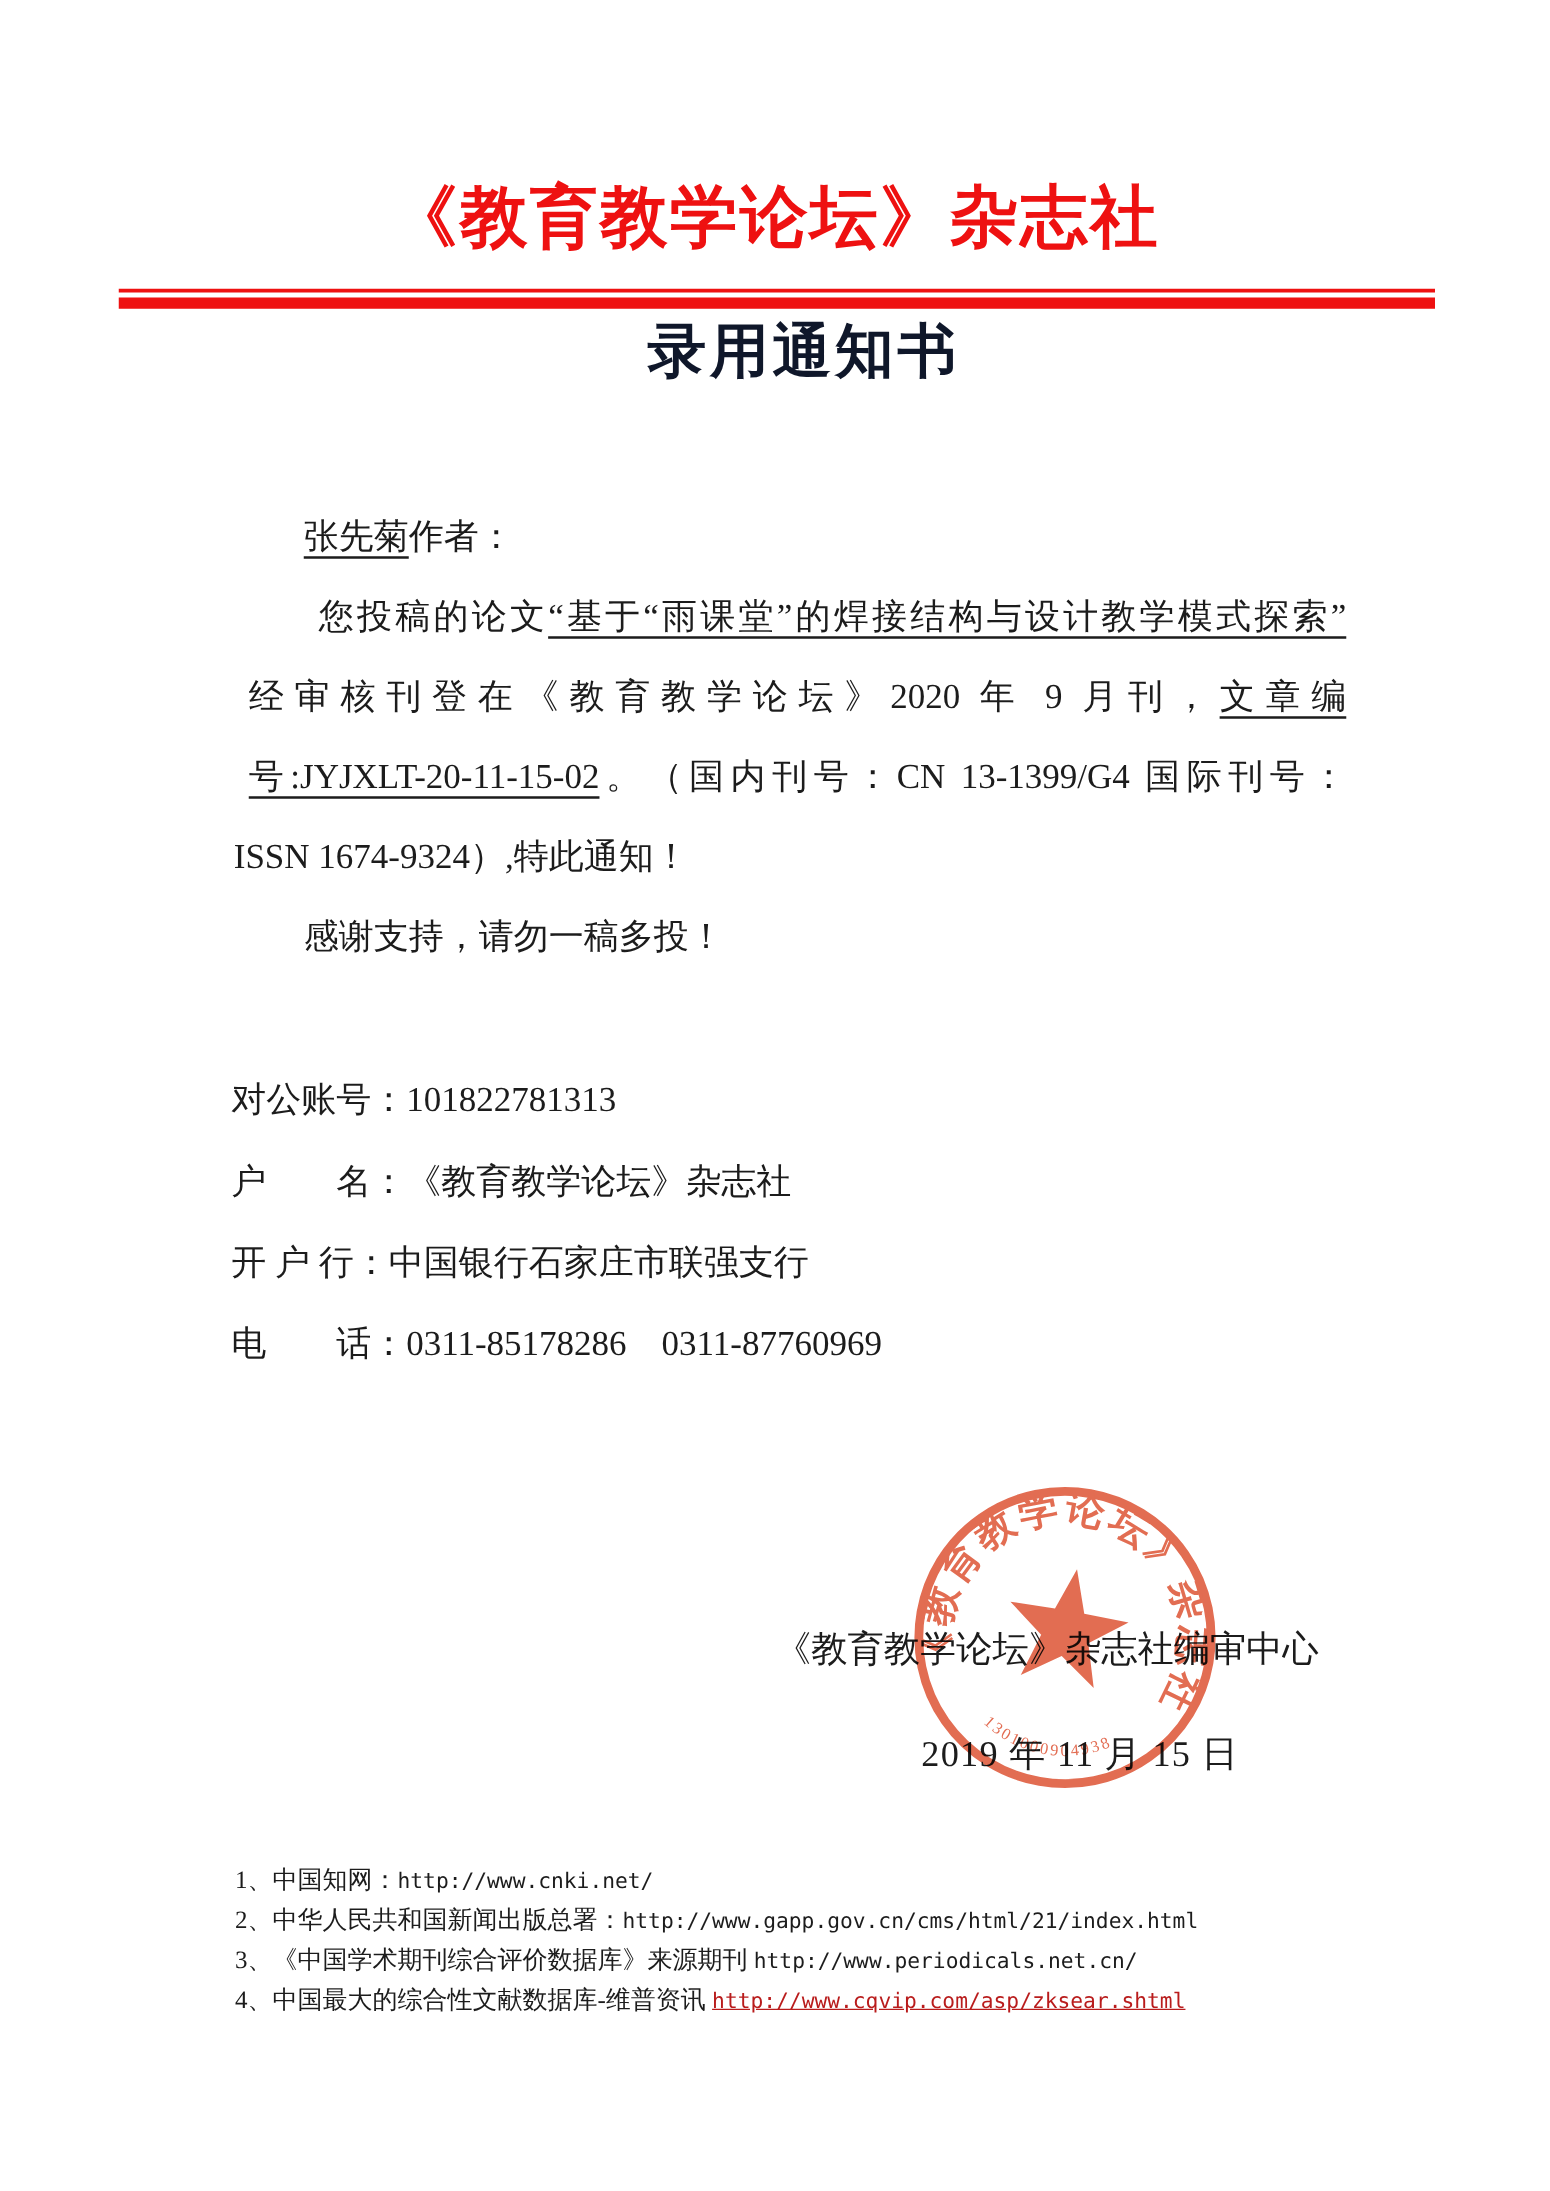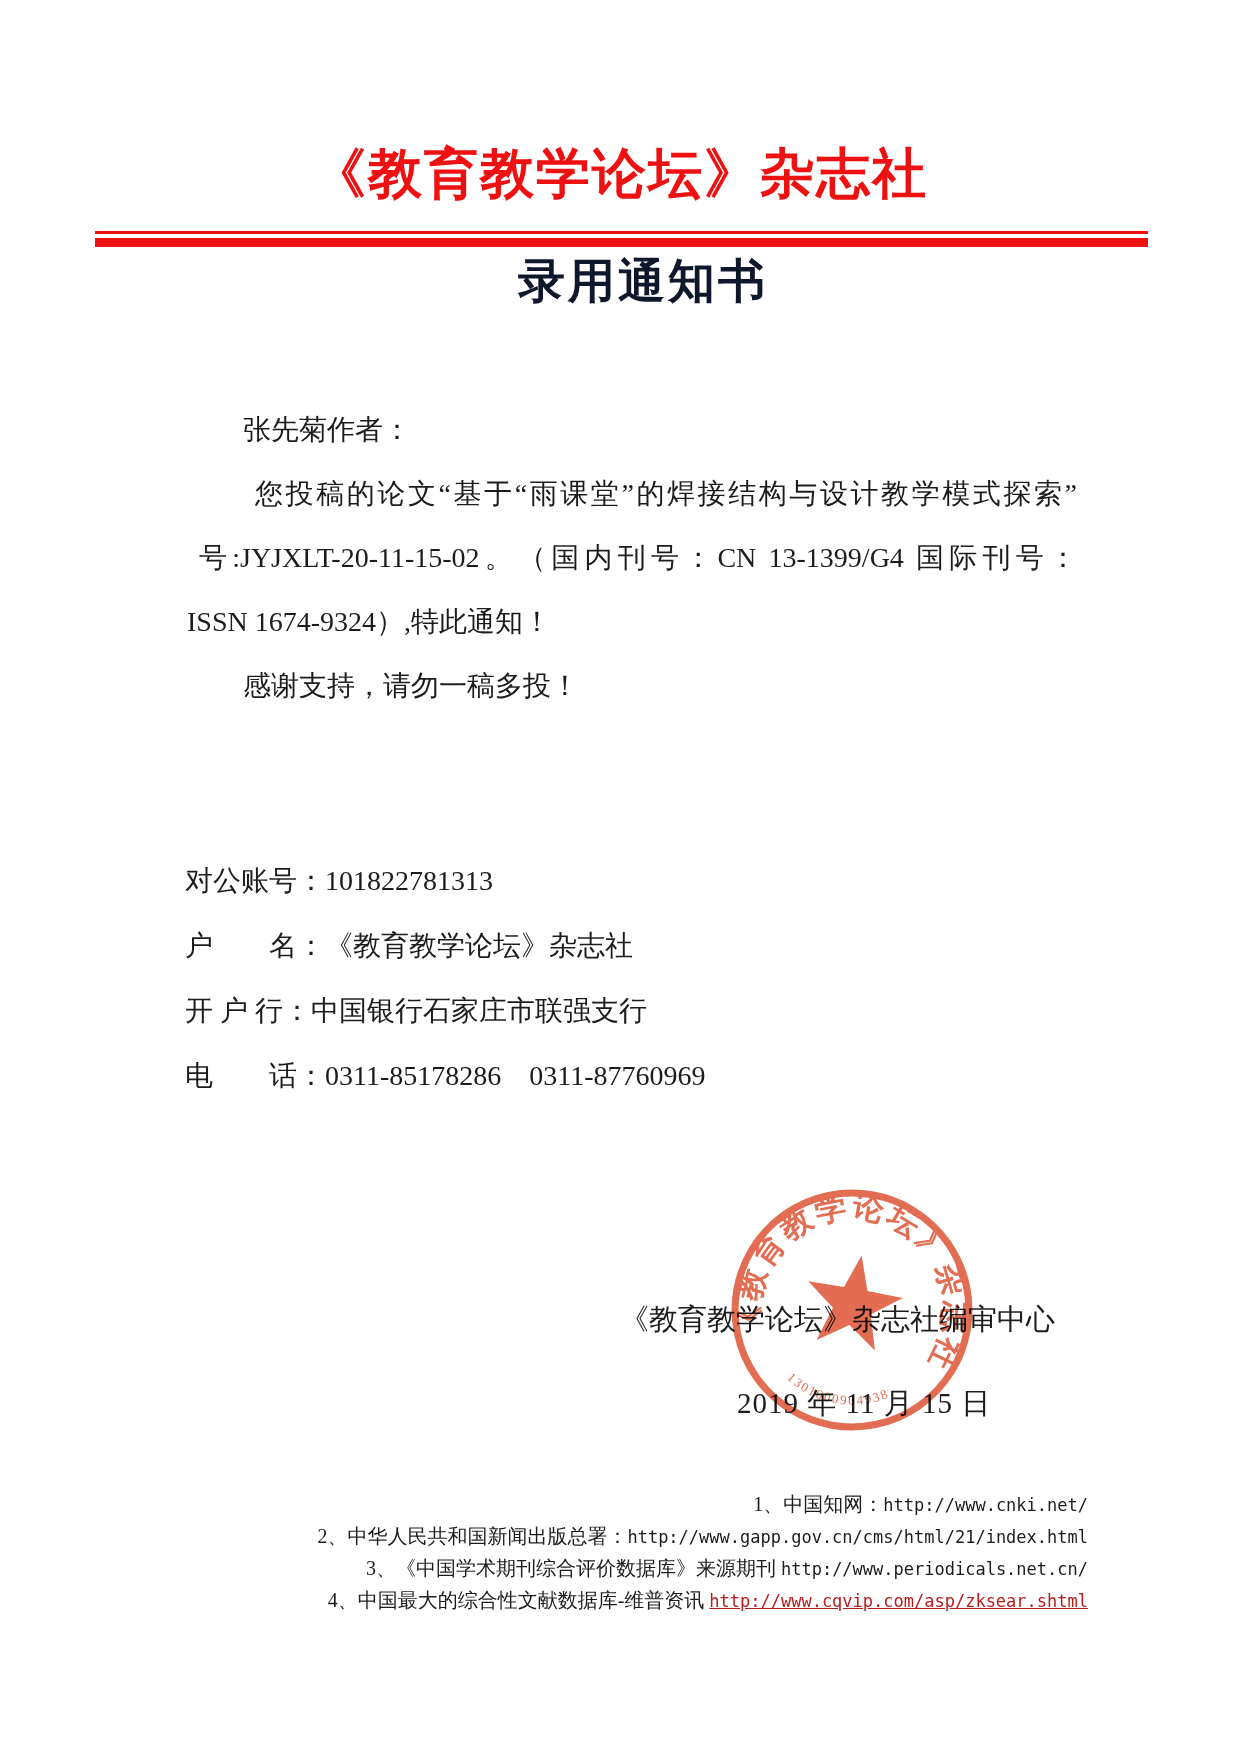--- a/index.html
+++ b/index.html
@@ -28,21 +28,21 @@
     color:#0f172a; letter-spacing:3px; white-space:nowrap;margin-left:23px;
   }
   
   .body-block{
     position:absolute; left:187px; top:398px; width:890px;
     font-size:28px;
   }
   .bline{height:64px; line-height:64px; white-space:nowrap;}
   .just{white-space:normal; text-align:justify; text-align-last:justify;margin-left:12px;}
   .indent{text-indent:2em;}
-  .u{text-underline-offset:7px; text-decoration-thickness:1.5px;}
+  .u{text-decoration:underline; text-underline-offset:7px; text-decoration-thickness:1.5px;}
   
   .acct-block{
     position:absolute; left:185px; top:848px; width:890px; font-size:28px;
   }
   .acct-row{height:65px; line-height:65px; white-space:nowrap;}
   
   .sign-org{
     position:absolute; left:620px; top:1300px;
     font-size:29px; white-space:nowrap;
   }
@@ -55,21 +55,20 @@
     position:absolute; left:726px; top:1184px; width:252px; height:252px;
     transform:rotate(10deg);
     opacity:0.82;
     mix-blend-mode:multiply;
     pointer-events:none;
   }
   
   .footer{
     position:absolute; left:188px; top:1488px; width:900px;
     font-size:20px;
-    text-align:right;
   }
   .f-row{height:32px; line-height:32px; white-space:nowrap;}
   .url{font-family:"DejaVu Sans Mono","Liberation Mono",monospace; font-size:17px;}
   .link{color:#b91c1c; text-decoration:underline; cursor:pointer;}
 </style>
 </head>
 <body>
 
 <div class="page">
 
@@ -79,20 +78,21 @@
     <div class="rule-gap"></div>
     <div class="rule-thick"></div>
   </div>
   <div class="notice-title">录用通知书</div>
 
   <div class="body-block">
     <div class="bline"><span style="display:inline-block;width:2em;"></span><span class="u">张先菊</span><span>作者：</span></div>
 
     <div class="bline just indent"><span>您投稿的论文</span><span class="u">“基于“雨课堂”的焊接结构与设计教学模式探索”</span></div>
 
+    <div class="bline just"><span>经审核刊登在《教育教学论坛》2020 年 9 月刊，</span><span class="u">文章编</span></div>
 
     <div class="bline just"><span class="u">号:JYJXLT-20-11-15-02</span><span>。（国内刊号：CN 13-1399/G4 国际刊号：</span></div>
 
     <div class="bline">ISSN 1674-9324）,特此通知！</div>
 
     <div class="bline indent">感谢支持，请勿一稿多投！</div>
   </div>
 
   <div class="acct-block">
     <div class="acct-row"><span>对公账号：</span><span>101822781313</span></div>

